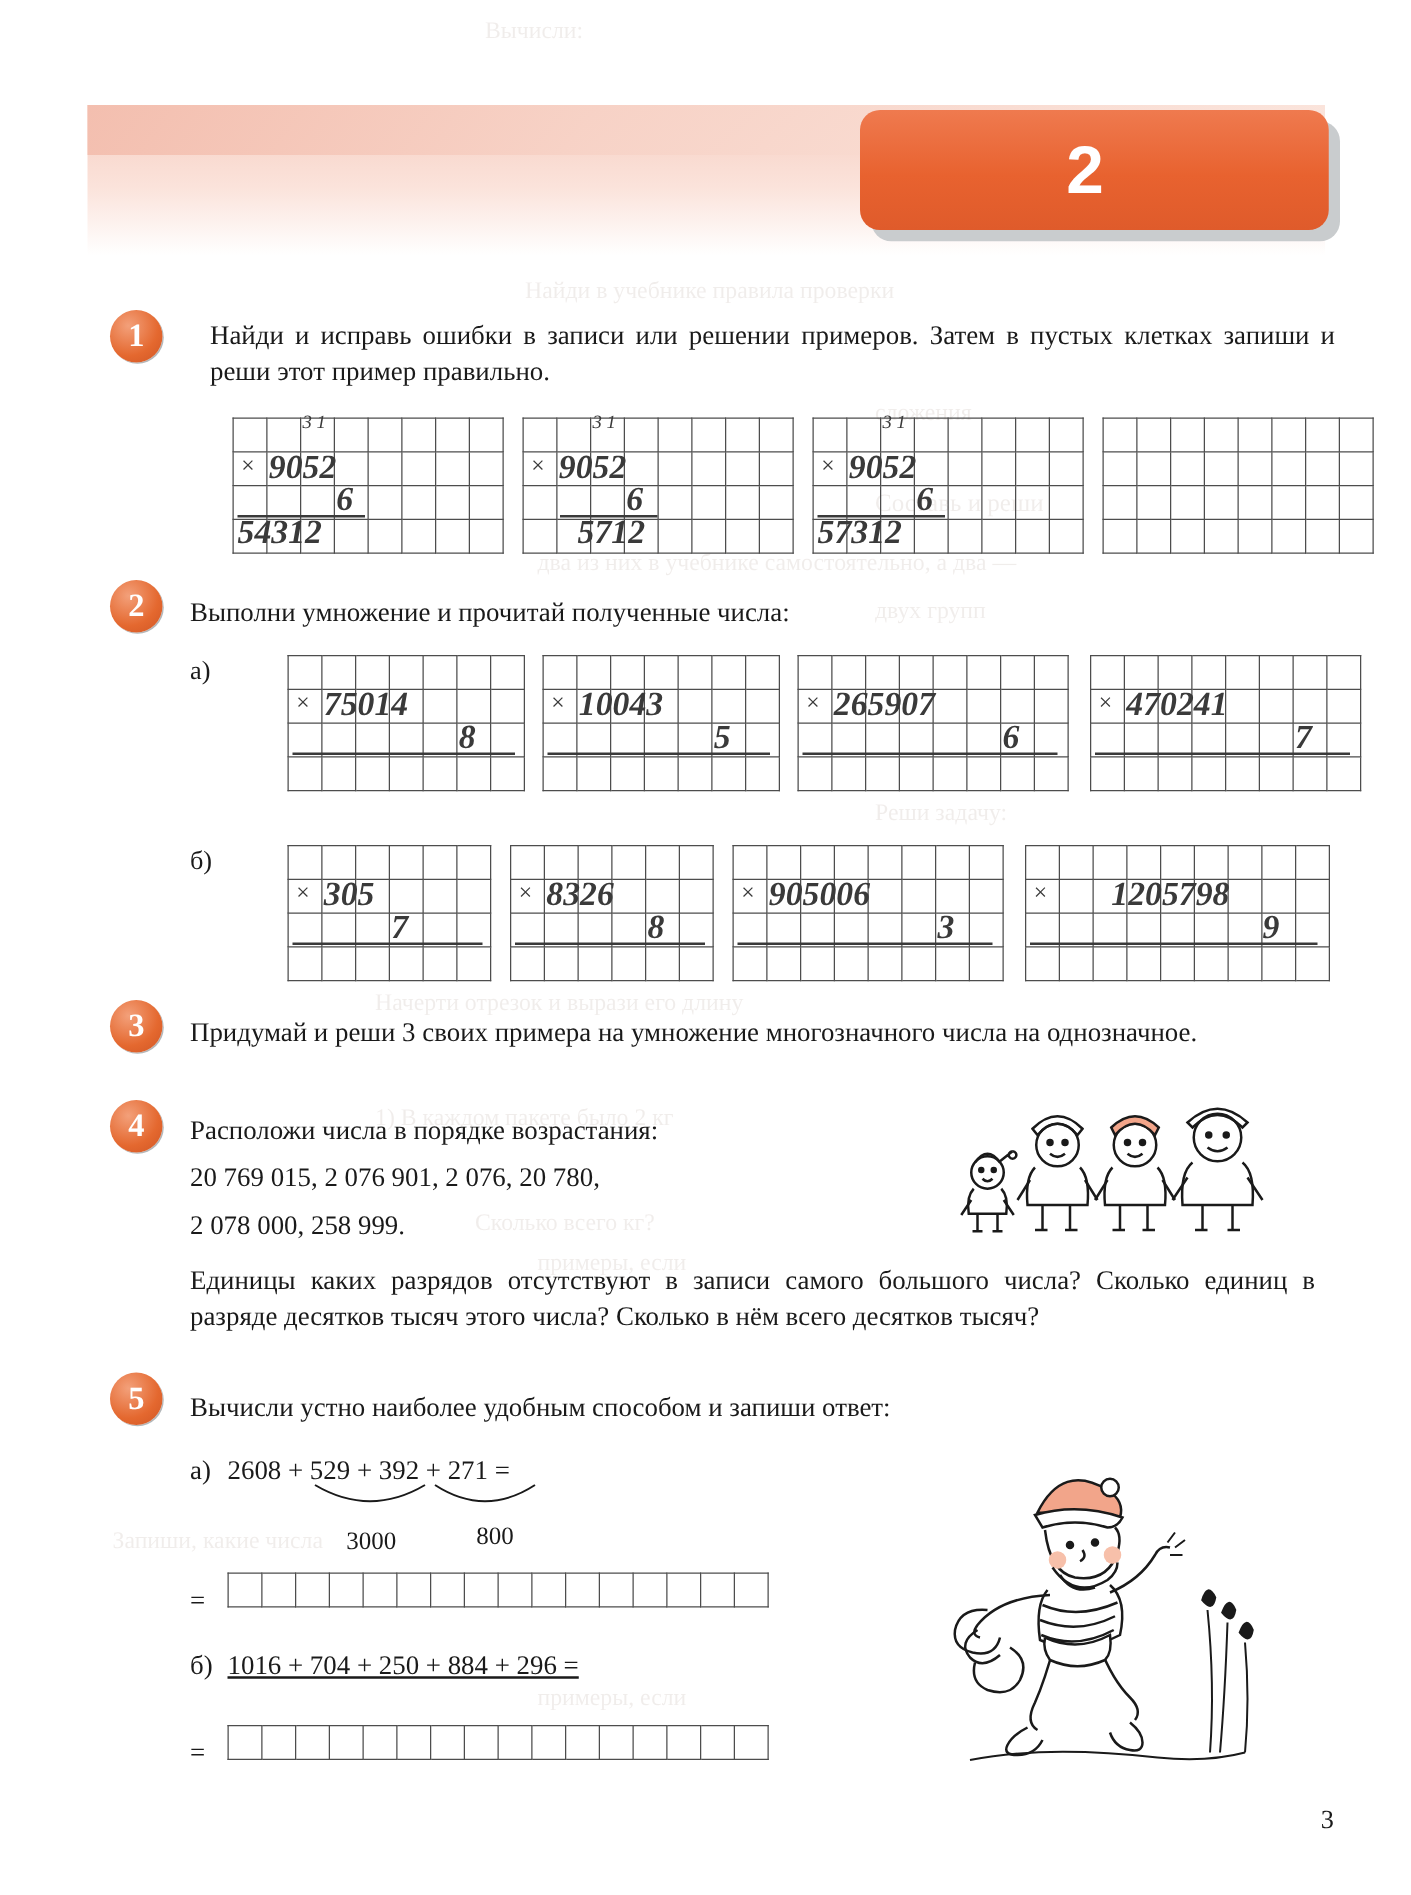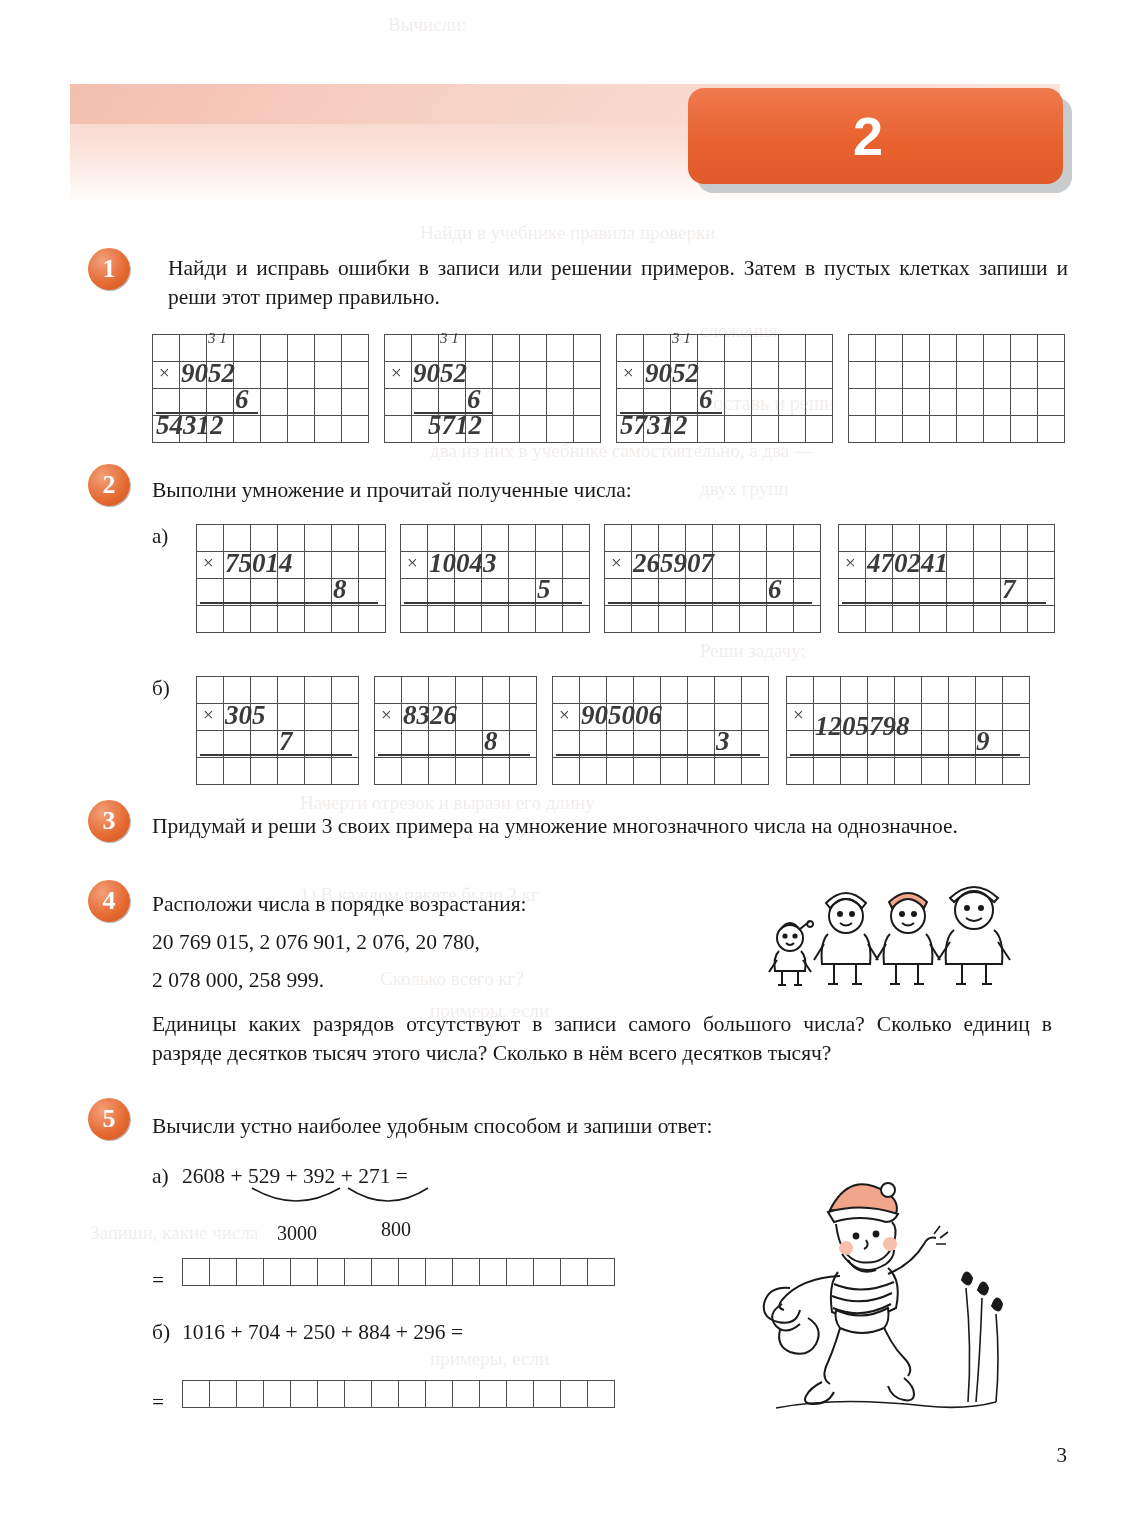--- a/index.html
+++ b/index.html
@@ -61,21 +61,21 @@
 
   .para {
     position:absolute;
     font-size:21.5px;
     line-height:29px;
     text-align:justify;
   }
   .para.nojust { text-align:left; }
 
   
-  .gridwrap { position:absolute; }
+  .gridwrap { position:absolute;margin-left:34px; }
   table.grid { border-collapse:collapse; }
   table.grid td {
     border:1px solid #4d4d4d;
     width:26px; height:26px;
     padding:0;
     position:relative;
   }
 
   
   .hw {
@@ -733,21 +733,21 @@
           <td></td>
           <td></td>
           <td></td>
           <td></td>
           <td></td>
           <td></td>
         </tr>
   </tbody>
     </table>
   <span class="hw times" style="left:7px; top:28px;">×</span>
-  <span class="hw" style="left:29px; top:35px;">1205798</span>
+  <span class="hw" style="left:29px; top:24px;padding-left:40px;">1205798</span>
   <span class="hw" style="left:190px; top:50px;">9</span>
   <span class="hline" style="left:4px; top:78px; width:230px;"></span>
 </div>
 
 <div class="tasknum" style="left:88px; top:800px;">3</div>
 <div class="para" style="left:152px; top:812px; width:885px;">Придумай и реши 3 своих примера на умножение многозначного числа на однозначное.</div>
 
 <div class="tasknum" style="left:88px; top:880px;">4</div>
 <div class="para nojust" style="left:152px; top:890px; width:620px;">Расположи числа в порядке возрастания:</div>
 <div class="numlist" style="left:152px; top:930px;">20 769 015,  2 076 901,  2 076,  20 780,</div>
@@ -832,21 +832,21 @@
           <td></td>
           <td></td>
           <td></td>
           <td></td>
     </tr>
   </tbody>
     </table>
 </div>
 
 <div class="eq" style="left:152px; top:1320px;">б)</div>
-<div class="eq" style="left:182px; top:1320px;">1016 + 704 + 250 + 884 + 296 =</div>
+<div class="eq" style="left:182px; top:1320px;text-decoration:underline;">1016 + 704 + 250 + 884 + 296 =</div>
 
 <div class="eq" style="left:152px; top:1390px;">=</div>
 <div class="answerbox" style="left:182px; top:1380px;">
   <table class="ans">
     <tbody>
         <tr>
       <td></td>
           <td></td>
           <td></td>
           <td></td>

